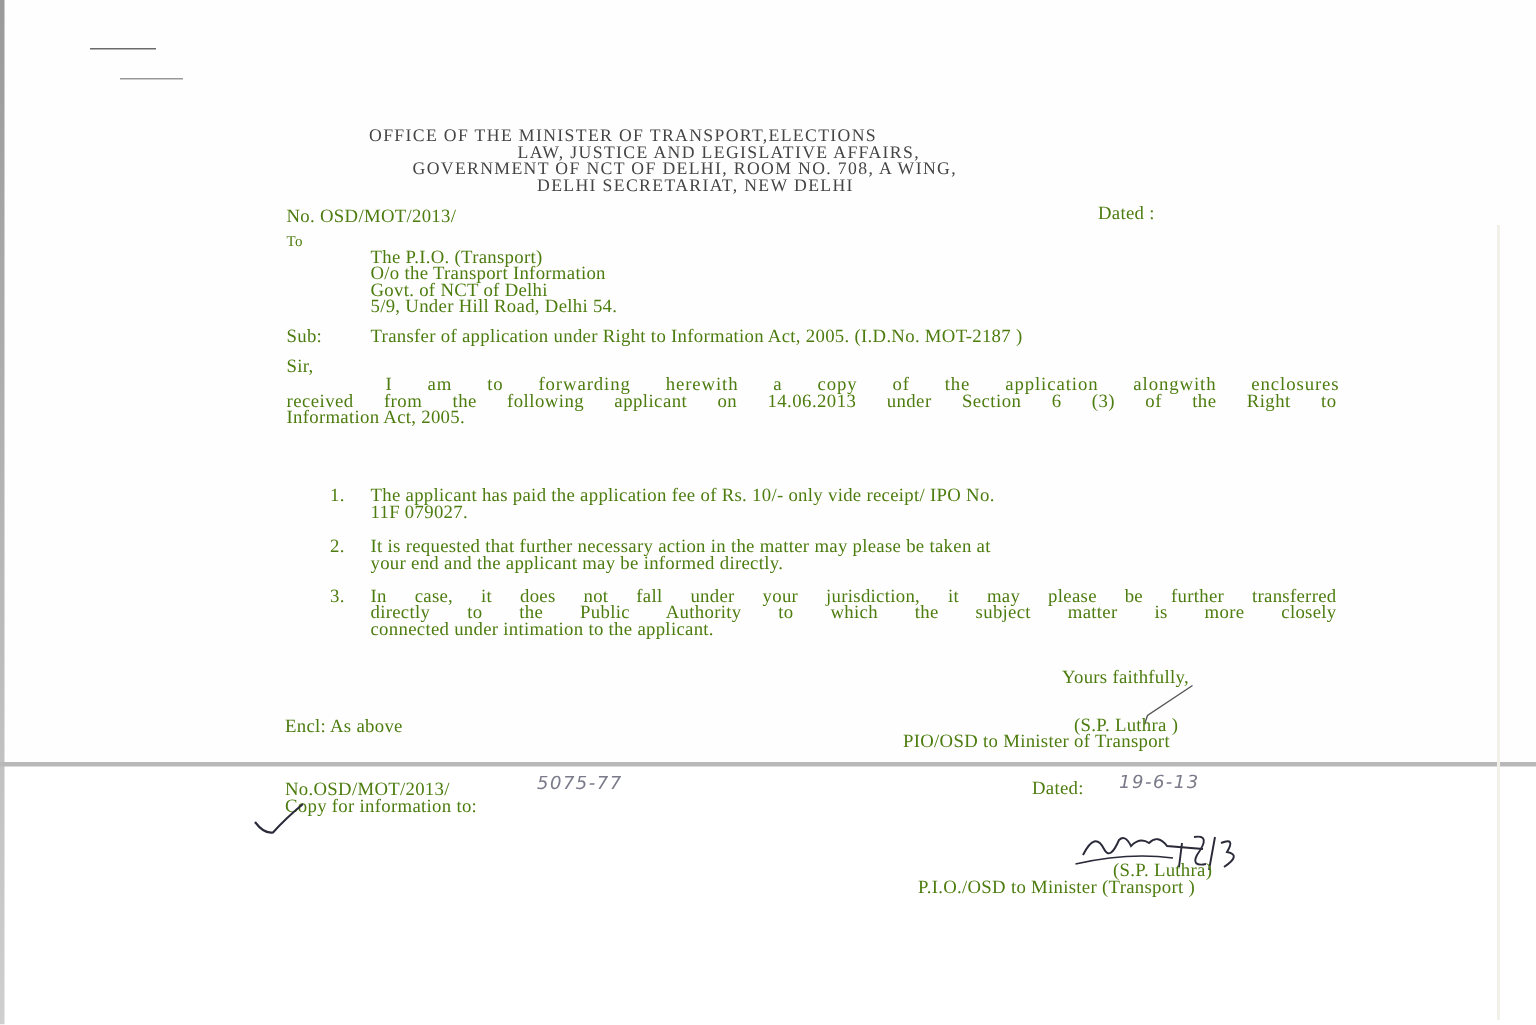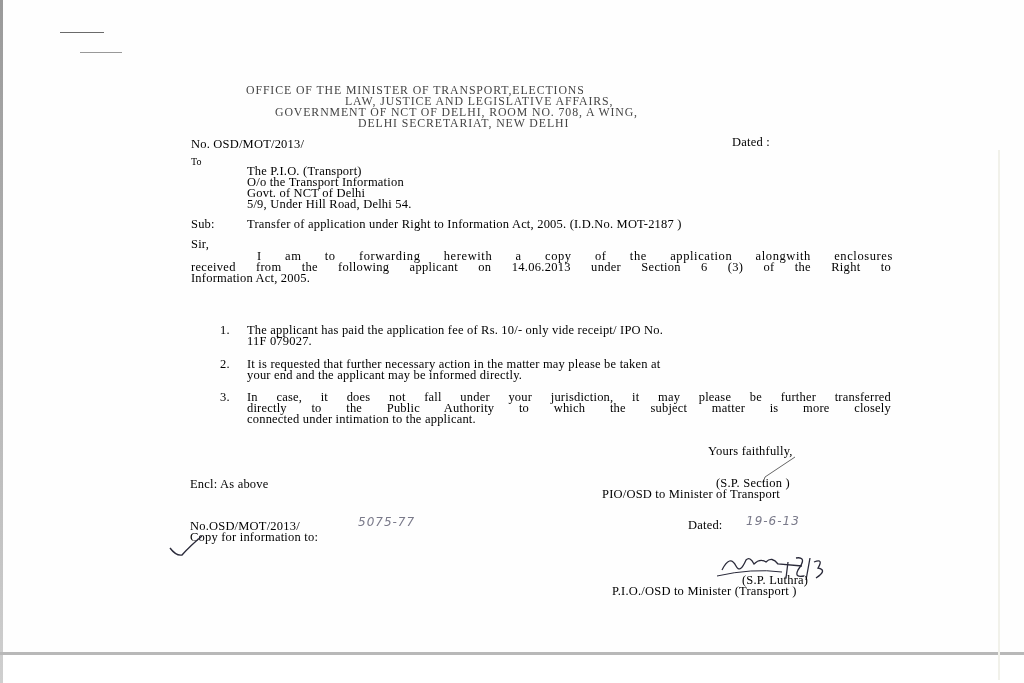--- a/index.html
+++ b/index.html
@@ -11,21 +11,21 @@
       background: #ffffff;
     }
     body {
       position: relative;
       font-family: "DejaVu Serif", "Liberation Serif", serif;
       color: #2a2a2a;
     }
     .page {
       position: absolute;
       left: 0; top: 0;
-      width: 1024px; height: 655px;
+      width: 1024px; height: 511px;
       background: #fefefe;
     }
     .edge-left {
       position: absolute; left: 0; top: 0; width: 3px; height: 683px;
       background: linear-gradient(#9a9a9a, #cfcfcf);
     }
     .edge-bottom {
       position: absolute; left: 0; bottom: 0; width: 1024px; height: 3px;
       background: #b8b8b8;
     }
@@ -37,21 +37,21 @@
       position: absolute;
       background: #6a6a6a;
       height: 1px;
     }
     .txt {
       position: absolute;
       white-space: nowrap;
       font-family: "Liberation Serif", "DejaVu Serif", serif;
       font-size: 12.5px;
       line-height: 13px;
-      color: #000000;
+      color: #4d7c0f;
       letter-spacing: 0.2px;
     }
     .header-line {
       font-size: 11.8px;
       letter-spacing: 0.9px;
       color: #444;
     }
     .justify-full {
       white-space: normal;
       text-align: justify;
@@ -135,21 +135,21 @@
     <div class="txt" style="left:220px; top:391px;">3.</div>
     <div class="txt justify-full" style="left:247px; top:391px; width:644px;">In case, it does not fall under your jurisdiction, it may please be further transferred</div>
     <div class="txt justify-full" style="left:247px; top:402px; width:644px; word-spacing:4px;">directly to the Public Authority to which the subject matter is more closely</div>
     <div class="txt" style="left:247px; top:413px;">connected under intimation to the applicant.</div>
   </div>
 
   <div class="txt" style="left:708px; top:445px;">Yours faithfully,</div>
   <svg class="ink" style="left:755px; top:455px;" width="45" height="30">
     <path d="M40 2 Q25 12 10 22 L8 28" stroke="#555" stroke-width="0.9" fill="none"></path>
   </svg>
-  <div class="txt" style="left:716px; top:477px;">(S.P. Section )</div>
+  <div class="txt" style="left:716px; top:477px;">(S.P. Luthra )</div>
   <div class="txt" style="left:602px; top:488px;">PIO/OSD to Minister of Transport</div>
 
   <div class="txt" style="left:190px; top:478px;">Encl: As above</div>
 
   <div class="txt" style="left:190px; top:520px;">No.OSD/MOT/2013/</div>
   <div class="handwritten" style="left:358px; top:515px;">5075-77</div>
   <div class="txt" style="left:688px; top:519px;">Dated:</div>
   <div class="handwritten" style="left:746px; top:514px;font-style:italic;">19-6-13</div>
 
   <div class="txt" style="left:190px; top:531px;">Copy for information to:</div>

